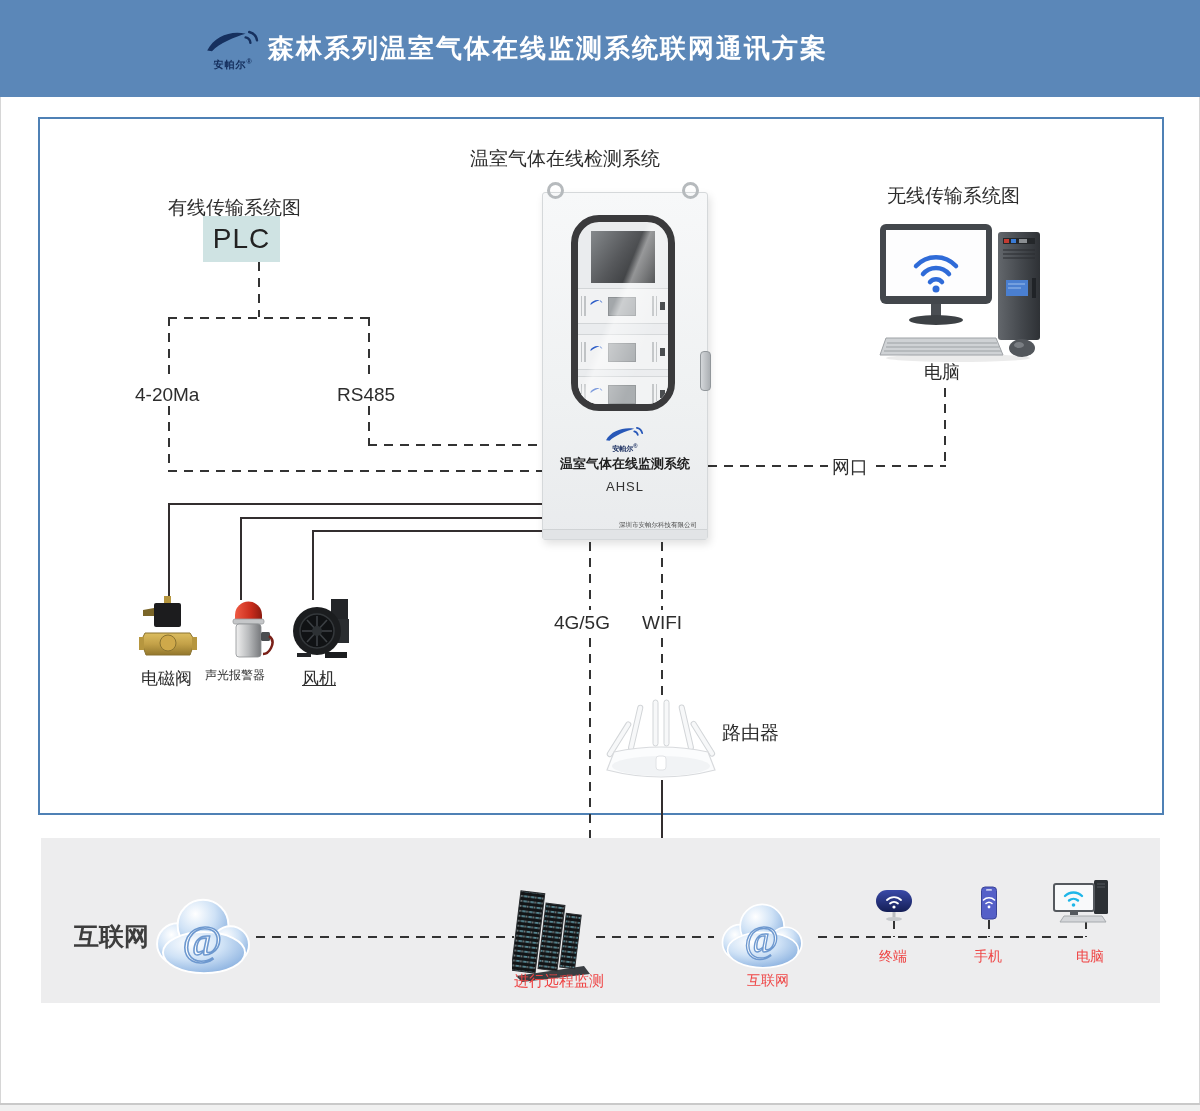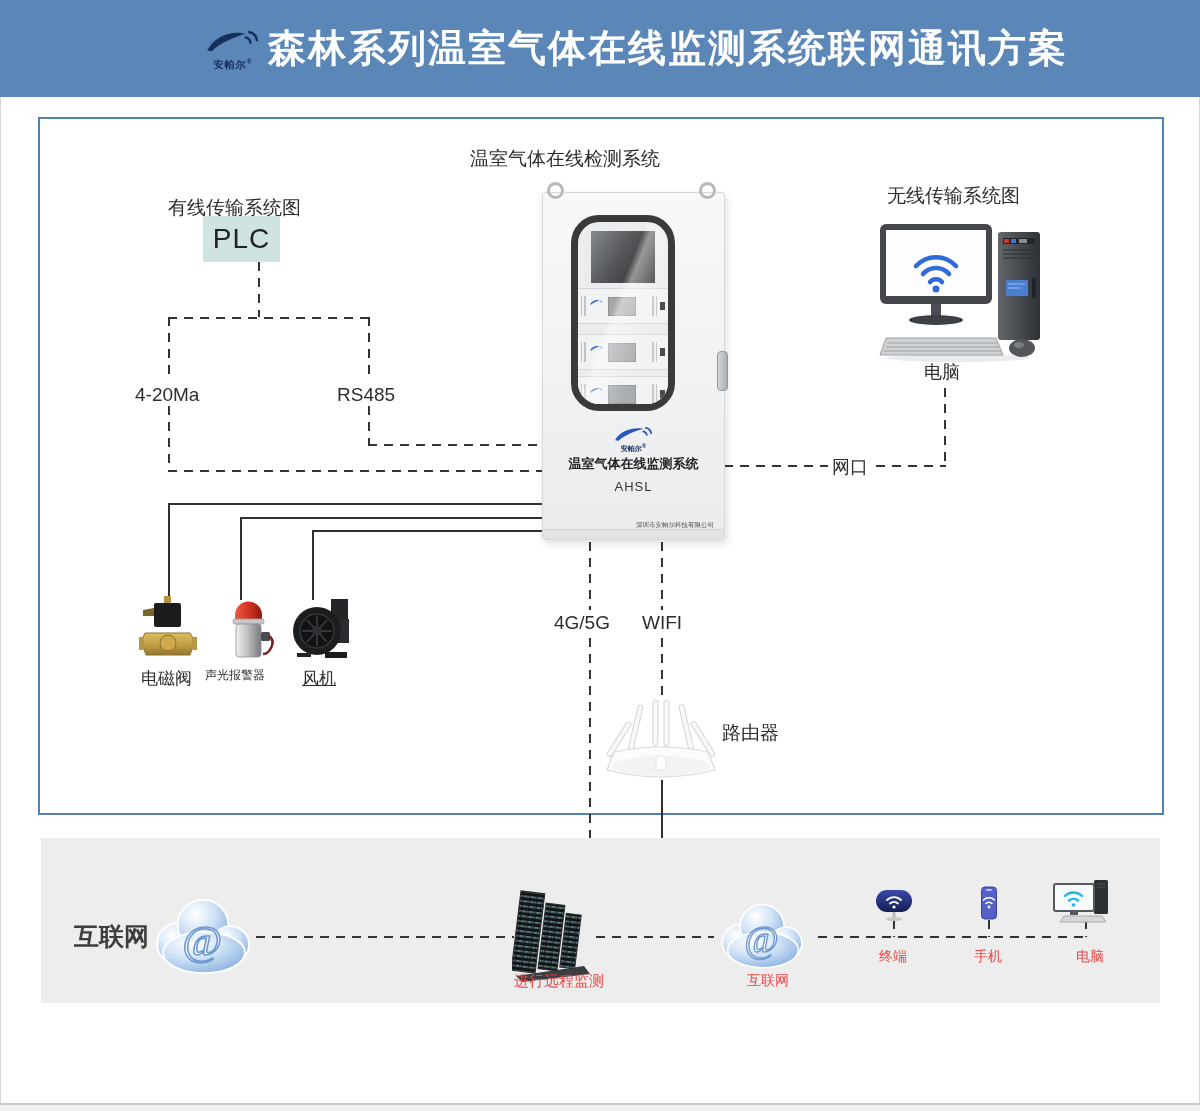--- a/index.html
+++ b/index.html
@@ -6,40 +6,40 @@
   .page{position:relative;width:1200px;height:1111px;background:#ffffff;overflow:hidden;
         font-family:"Liberation Sans","DejaVu Sans",sans-serif;color:#2f2f2f;
         box-shadow:inset 0 0 0 1px #d6d6d6;}
   
   .header{position:absolute;left:0;top:0;width:1200px;height:97px;background:#5b87b8;}
   .logo{position:absolute;left:203px;top:28px;width:60px;text-align:center;}
   .logo-brand{font-size:10px;color:#142e5c;font-weight:bold;letter-spacing:1px;white-space:nowrap;}
   .logo-brand sup{font-size:7px;}
   .main-title{position:absolute;left:268px;top:0;margin:0;line-height:97px;
         font-family:"Liberation Serif","DejaVu Serif",serif;font-weight:700;
-        font-size:38px;color:#ffffff;letter-spacing:2px;white-space:nowrap;}
+        font-size:26px;color:#ffffff;letter-spacing:2px;white-space:nowrap;}
   
   .panel{position:absolute;left:38px;top:117px;width:1122px;height:694px;border:2px solid #4f81b5;background:#fff;}
   .band{position:absolute;left:41px;top:838px;width:1119px;height:165px;background:#ededee;}
   .bottom-line{position:absolute;left:0;top:1103px;width:1200px;height:2px;background:#c9c9c9;}
   .bottom-strip{position:absolute;left:0;top:1105px;width:1200px;height:6px;background:#f0f0f0;}
   
   .lh{position:absolute;height:2px;background:repeating-linear-gradient(90deg,#333 0 9px,transparent 9px 16px);}
   .lv{position:absolute;width:2px;background:repeating-linear-gradient(180deg,#333 0 9px,transparent 9px 16px);}
   .sh{position:absolute;height:2px;background:#332e2f;}
   .sv{position:absolute;width:2px;background:#332e2f;}
   
   .lbl{position:absolute;font-size:19px;color:#2d2d2d;white-space:nowrap;}
   
   .plc{position:absolute;left:203px;top:216px;width:77px;height:46px;background:#cfe3e3;
        display:flex;align-items:center;justify-content:center;font-size:28px;color:#222;letter-spacing:1px;}
   
   .cabinet{position:absolute;left:542px;top:192px;width:164px;height:346px;border-radius:3px;
        background:linear-gradient(180deg,#f7f8f9,#eff1f2 60%,#e9ebed);border:1px solid #d5d8da;
-       box-shadow:2px 4px 8px rgba(0,0,0,.12);padding-left:17px;}
+       box-shadow:2px 4px 8px rgba(0,0,0,.12);}
   .ring{position:absolute;top:-11px;width:11px;height:11px;border:3px solid #b6babd;border-radius:50%;}
   .ring.l{left:4px}.ring.r{right:8px}
   .cab-window{position:absolute;left:28px;top:22px;width:104px;height:196px;border:7px solid #3a3a3c;
        border-radius:28px;background:#eaecee;overflow:hidden;box-sizing:border-box;}
   .cab-glass{position:absolute;left:0;top:0;width:100%;height:100%;z-index:6;
        background:linear-gradient(112deg,rgba(255,255,255,0) 42%,rgba(255,255,255,.45) 47%,rgba(255,255,255,.08) 72%);}
   .cab-screen{position:absolute;left:13px;top:9px;width:64px;height:52px;
        background:linear-gradient(125deg,#85898c,#56585b 45%,#232527);}
   .cab-module{position:absolute;left:0;width:90px;height:34px;background:#f1f2f3;
        border-top:1px solid #d2d5d7;border-bottom:1px solid #d2d5d7;}

